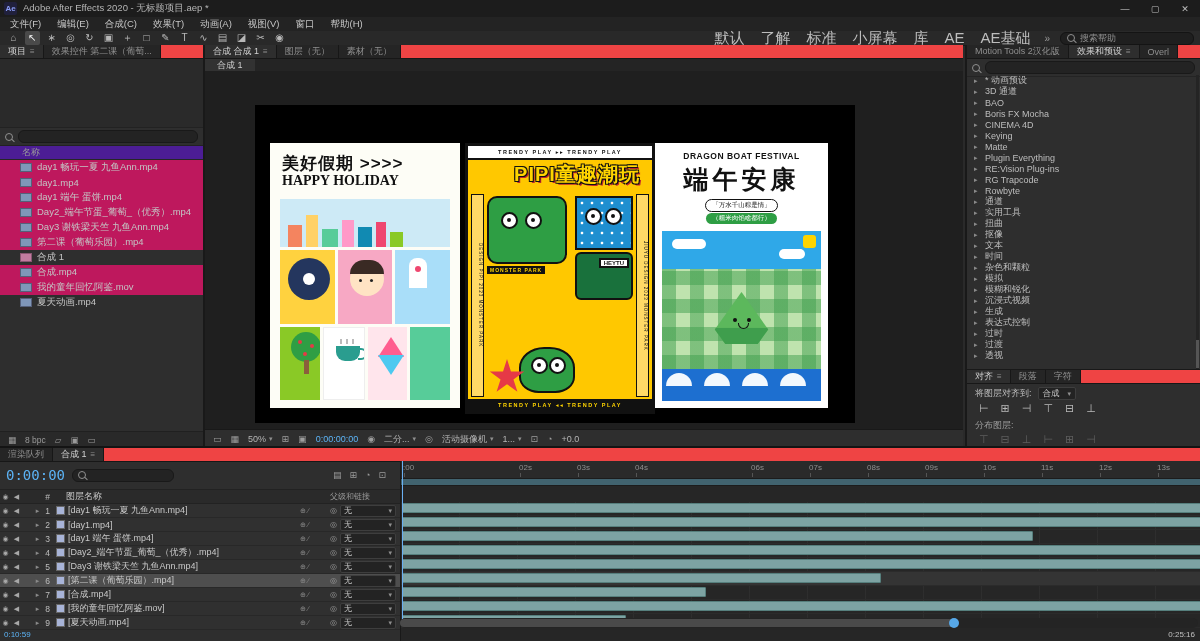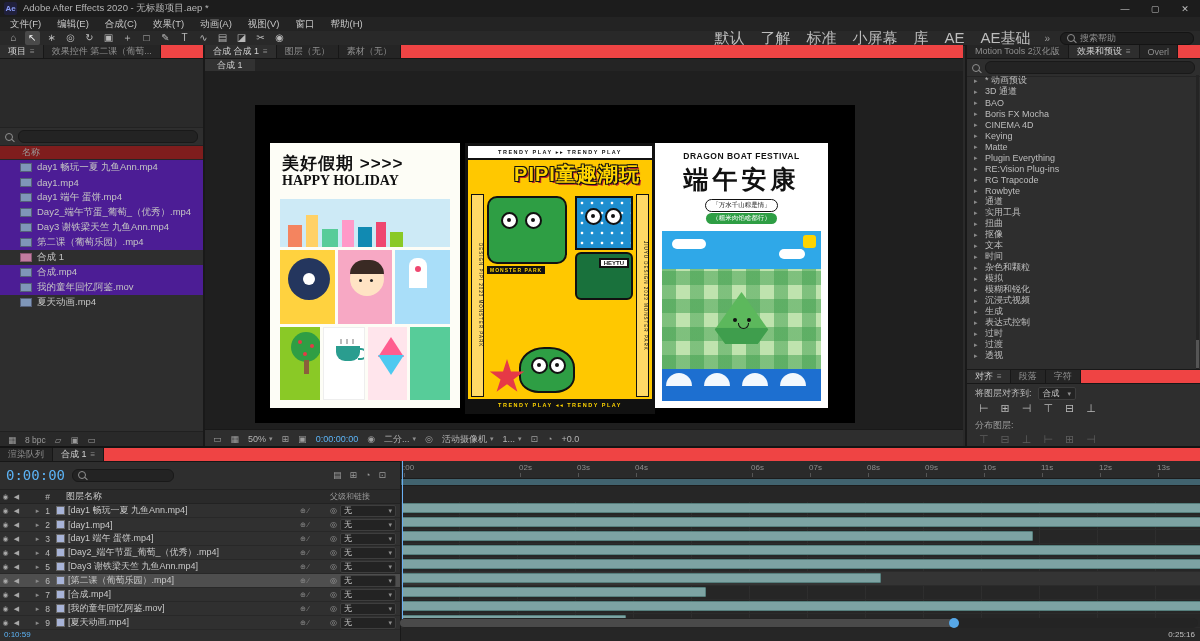--- a/index.html
+++ b/index.html
@@ -26,23 +26,23 @@
   
   .ptabs{display:flex;background:#ef4444;height:13px;border-bottom:1px solid #171717;overflow:hidden;}
   .ptab{padding:0 8px;display:flex;align-items:center;gap:4px;color:#8f8f8f;font-size:9px;background:#252525;border-right:1px solid #171717;white-space:nowrap;max-width:150px;overflow:hidden;text-overflow:ellipsis;}
   .ptab.active{background:#2e2e2e;color:#d2d2d2;}
   .tmenu{color:#8f8f8f;font-size:8px;}
   
   #left-panel{position:absolute;top:45px;left:0;width:203px;bottom:193px;background:#2e2e2e;border-right:2px solid #191919;}
   #proj-preview{height:68px;background:#2a2a2a;border-bottom:1px solid #222;}
   #proj-search{height:17px;display:flex;align-items:center;gap:5px;padding:0 5px;border-bottom:1px solid #222;}
   .searchfield{flex:1;height:11px;background:#232323;border:1px solid #191919;border-radius:6px;}
-  #proj-header{height:13px;display:flex;align-items:center;padding-left:22px;color:#9a9a9a;font-size:9px;border-bottom:1px solid #262626;background:#7f1d1d;}
+  #proj-header{height:13px;display:flex;align-items:center;padding-left:22px;color:#9a9a9a;font-size:9px;border-bottom:1px solid #262626;background:#4c1d95;}
   .prow{height:15px;display:flex;align-items:center;gap:5px;padding-left:20px;font-size:9.5px;color:#c4c4c4;white-space:nowrap;overflow:hidden;}
-  .prow.sel{background:#4c1d95;}
+  .prow.sel{background:#be185d;}
   .ficon{width:10px;height:7px;background:#7f96b8;flex:none;border:1px solid #55607a;}
   .ficon.comp{background:#c27ba0;border-color:#8a5672;}
   .pname{overflow:hidden;text-overflow:ellipsis;}
   #proj-footer{position:absolute;bottom:0;left:0;right:0;height:16px;background:#292929;border-top:1px solid #202020;display:flex;align-items:center;gap:9px;padding:0 8px;color:#9a9a9a;font-size:8.5px;}
   
   #center-panel{position:absolute;top:45px;left:205px;width:758px;bottom:193px;background:#1f1f1f;}
   #subtabs{height:13px;background:#242424;display:flex;border-bottom:1px solid #191919;}
   .subtab{background:#323232;padding:0 12px;font-size:9px;color:#cfcfcf;display:flex;align-items:center;}
   #viewer{position:absolute;top:26px;left:0;right:0;bottom:18px;background:#1f1f1f;}
   #canvas{position:absolute;left:50px;top:34px;width:600px;height:318px;background:#000;}

